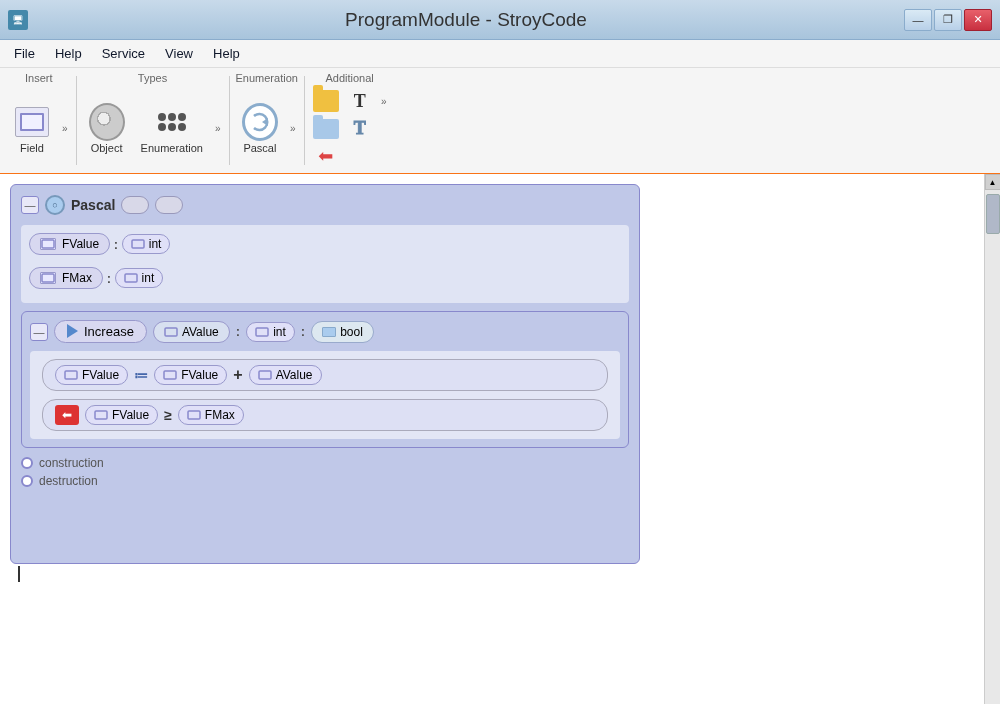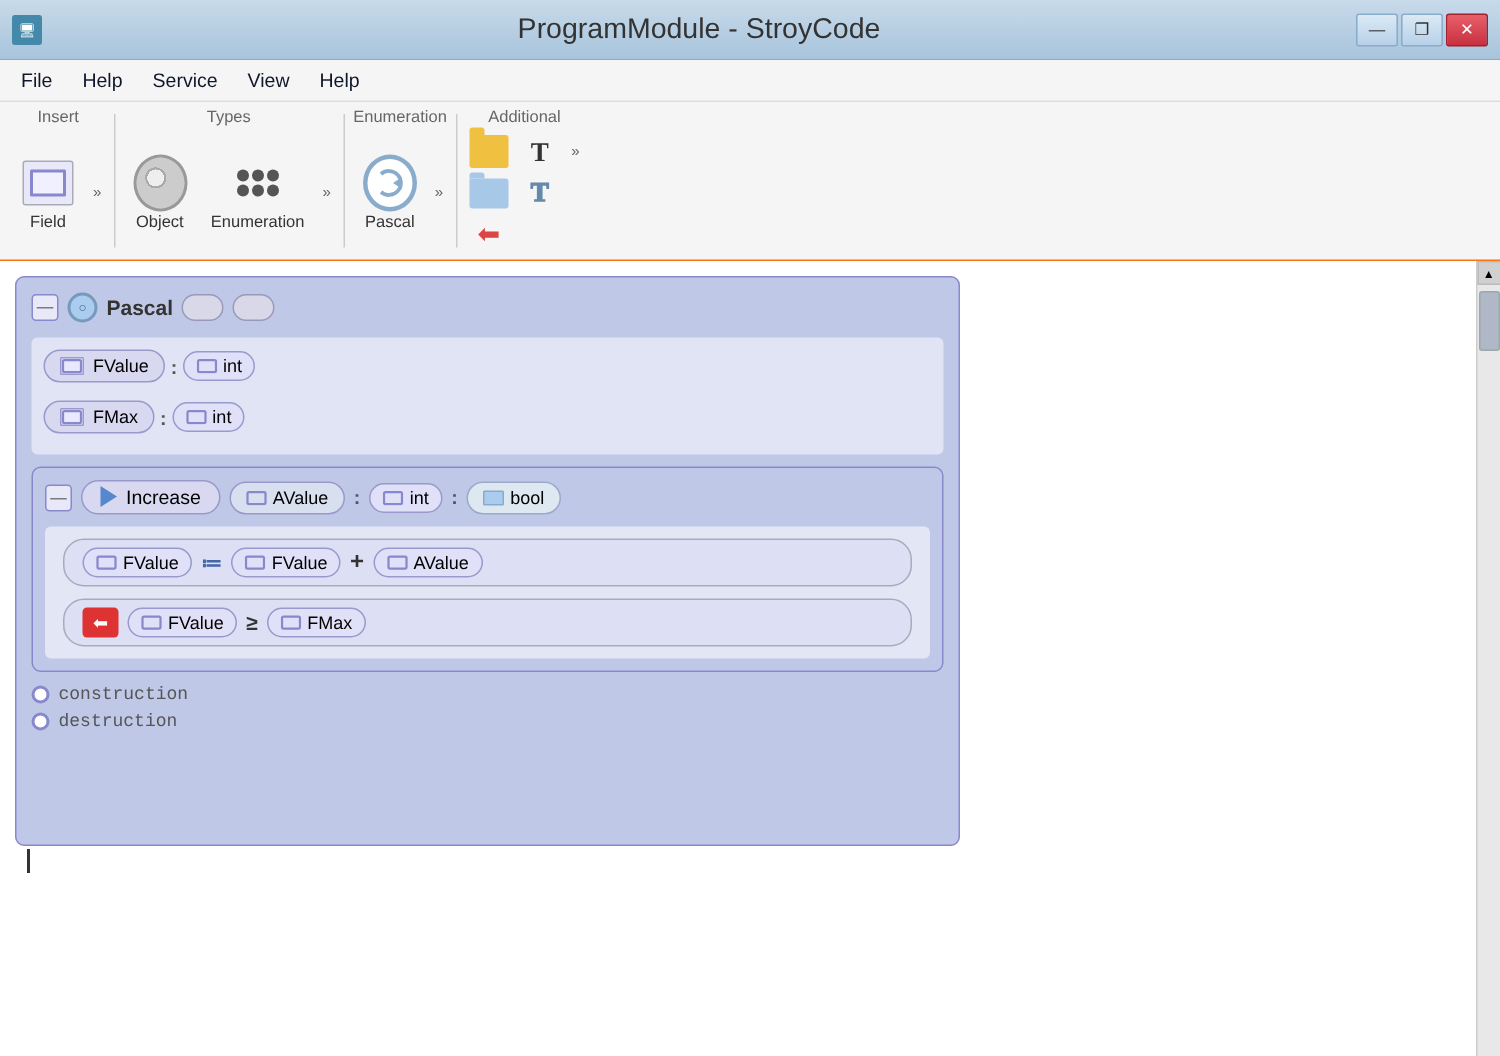--- a/index.html
+++ b/index.html
@@ -462,21 +462,20 @@
       display: flex; align-items: center; justify-content: center;
       color: white; font-size: 12px;
     }
     .gte-sym {
       font-size: 14px; color: #333; font-weight: bold;
     }
 
     
     .lifecycle-items {
       margin-top: 8px;
-      font-family: Liberation Mono, monospace;
     }
     .lifecycle-item {
       display: flex;
       align-items: center;
       gap: 6px;
       margin-bottom: 4px;
     }
     .lifecycle-circle {
       width: 12px; height: 12px;
       border-radius: 50%;

